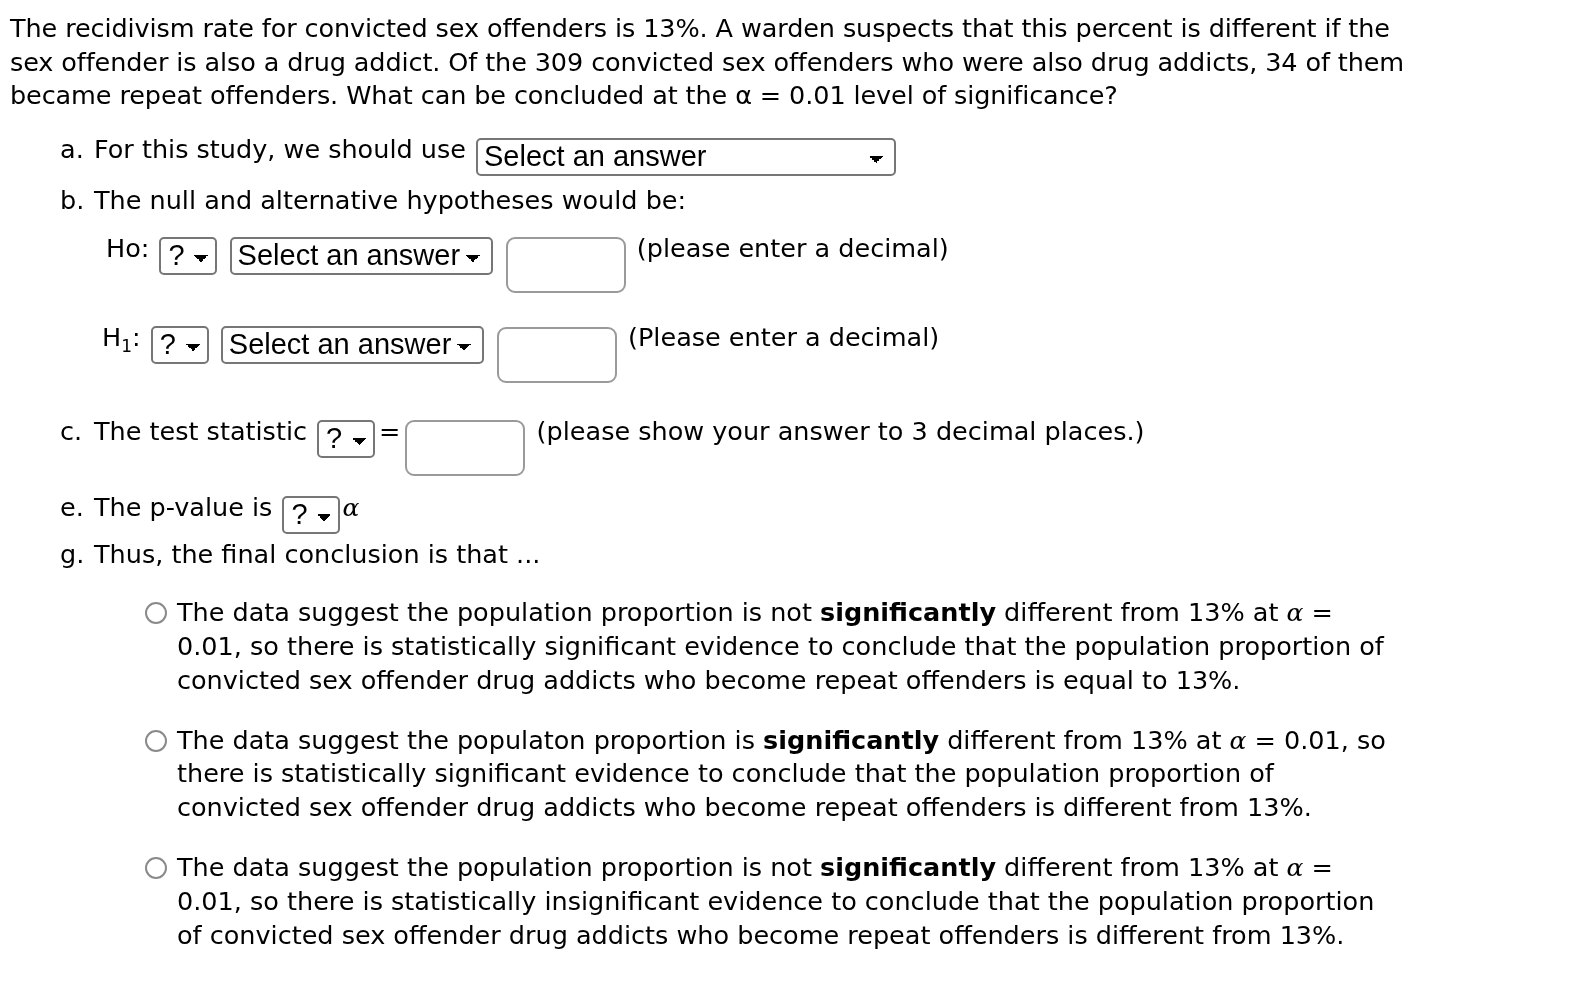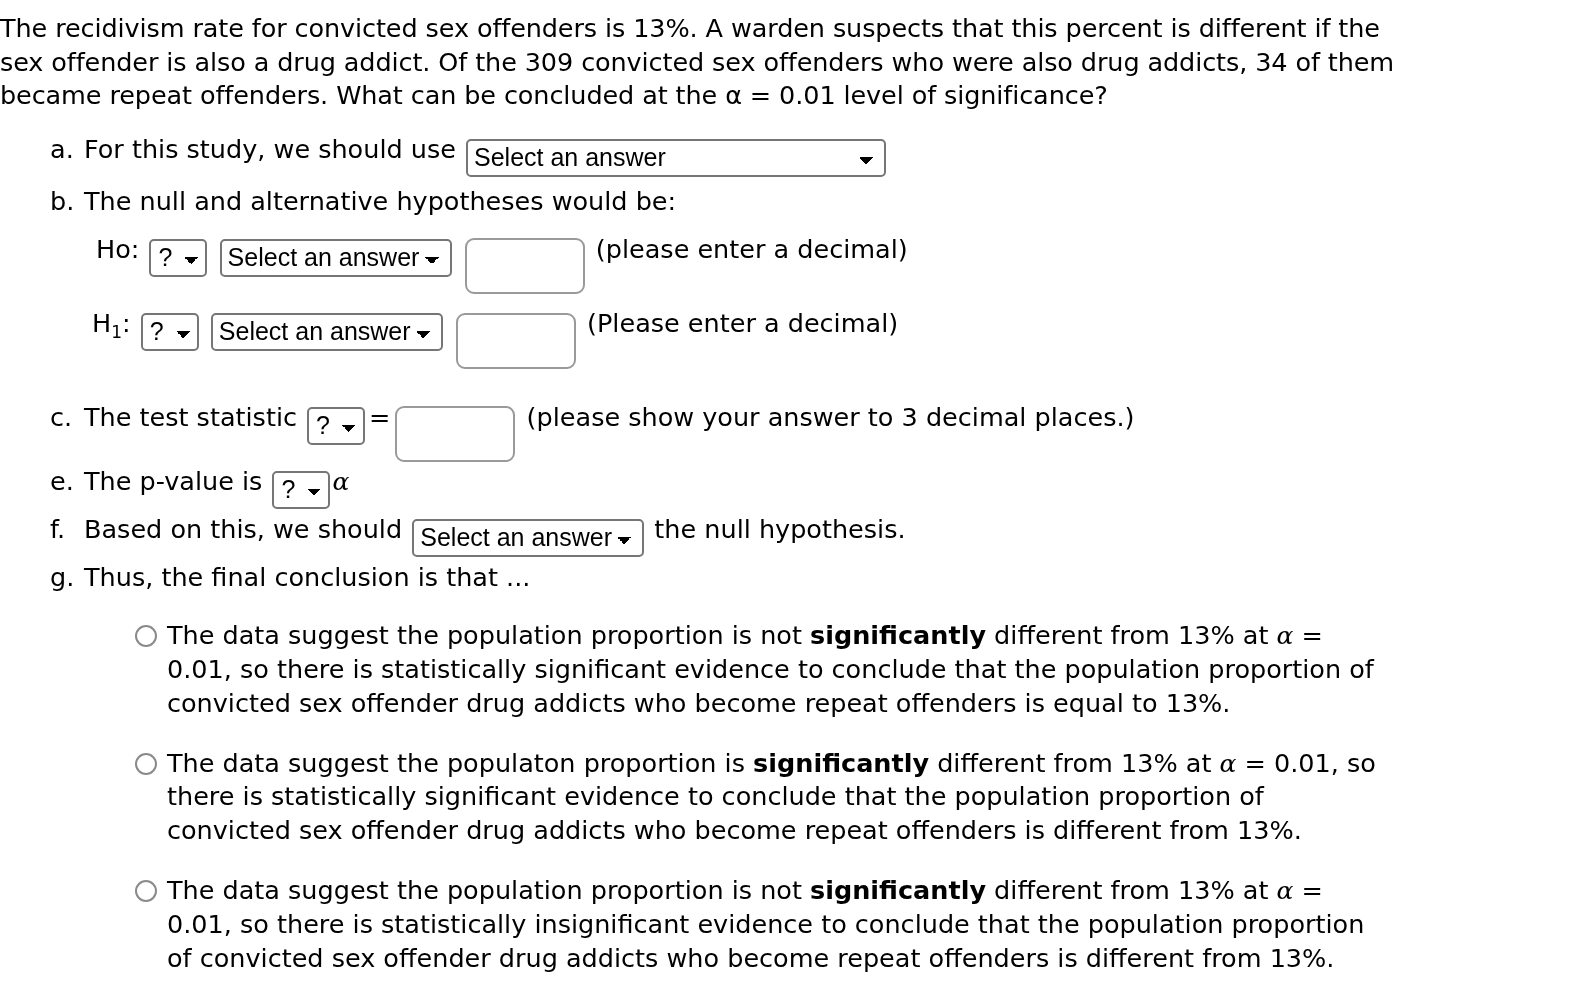--- a/index.html
+++ b/index.html
@@ -14,21 +14,21 @@
     color: #000000;
     font-size: 25.5px;
     line-height: 1.32;
     overflow: hidden;
   }
   .page {
     position: relative;
     width: 1590px;
     height: 760px;
     box-sizing: border-box;
-    padding: 12px 14px 0 0;
+    padding: 12px 14px 0 10px;
   }
 
   
   .intro {
     font-size: 25.5px;
     line-height: 1.32;
     letter-spacing: -0.1px;
     margin: 0 0 4px 0;
     max-width: 1400px;
   }
@@ -47,28 +47,28 @@
   }
   .marker {
     display: inline-block;
     width: 34px;
     text-align: left;
   }
   .row-a  { margin-top: 20px; }
   .row-b  { margin-top: 8px; }
   .row-c  { margin-top: 32px; }
   .row-d  { margin-top: 26px; }
-  .row-e  { margin-top: 3px; }
+  .row-e  { margin-top: 15px; }
   .row-f  { margin-top: 4px; }
   .row-g  { margin-top: 4px; }
 
   
   select.ctl {
     font-family: "Liberation Sans", sans-serif;
-    font-size: 25px;
+    font-size: 29px;
     line-height: 1;
     color: #000;
     background: #ffffff;
     border: 2px solid #767676;
     border-radius: 5px;
     padding: 2px 4px 3px 6px;
     margin: 0 2px;
     height: 38px;
     box-sizing: border-box;
     vertical-align: -8px;
@@ -190,21 +190,21 @@
       <select class="ctl tiny">
         <option>?</option>
       </select>
       <select class="ctl snug">
         <option>Select an answer</option>
       </select>
       <input class="txt" type="text" value="" style="">
       <span>(please enter a decimal)</span>
     </div>
 
-    <div class="item" style="margin-top:13px; padding-left:42px;">
+    <div class="item" style="margin-top:28px; padding-left:42px;">
       <span><span>H</span><span class="sub">1</span><span>:</span></span>
       <select class="ctl tiny">
         <option>?</option>
       </select>
       <select class="ctl snug">
         <option>Select an answer</option>
       </select>
       <input class="txt" type="text" value="" style="">
       <span>(Please enter a decimal)</span>
     </div>
@@ -218,27 +218,20 @@
     </div>
 
 
     <div class="item row-e">
       <span class="marker">e.</span><span>The p-value is</span>
       <select class="ctl tiny">
         <option>?</option>
       </select><span class="alpha">α</span>
     </div>
 
-    <div class="item row-f">
-      <span class="marker">f.</span><span>Based on this, we should</span>
-      <select class="ctl snug">
-        <option>Select an answer</option>
-      </select>
-      <span>the null hypothesis.</span>
-    </div>
 
     <div class="item row-g">
       <span class="marker">g.</span><span>Thus, the final conclusion is that ...</span>
     </div>
 
   </div>
 
   <div class="options">
 
     <div class="option">

